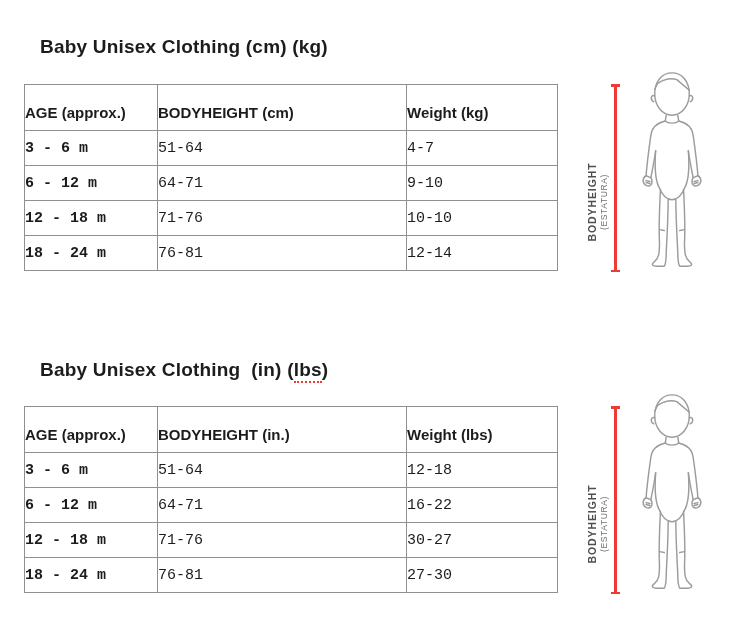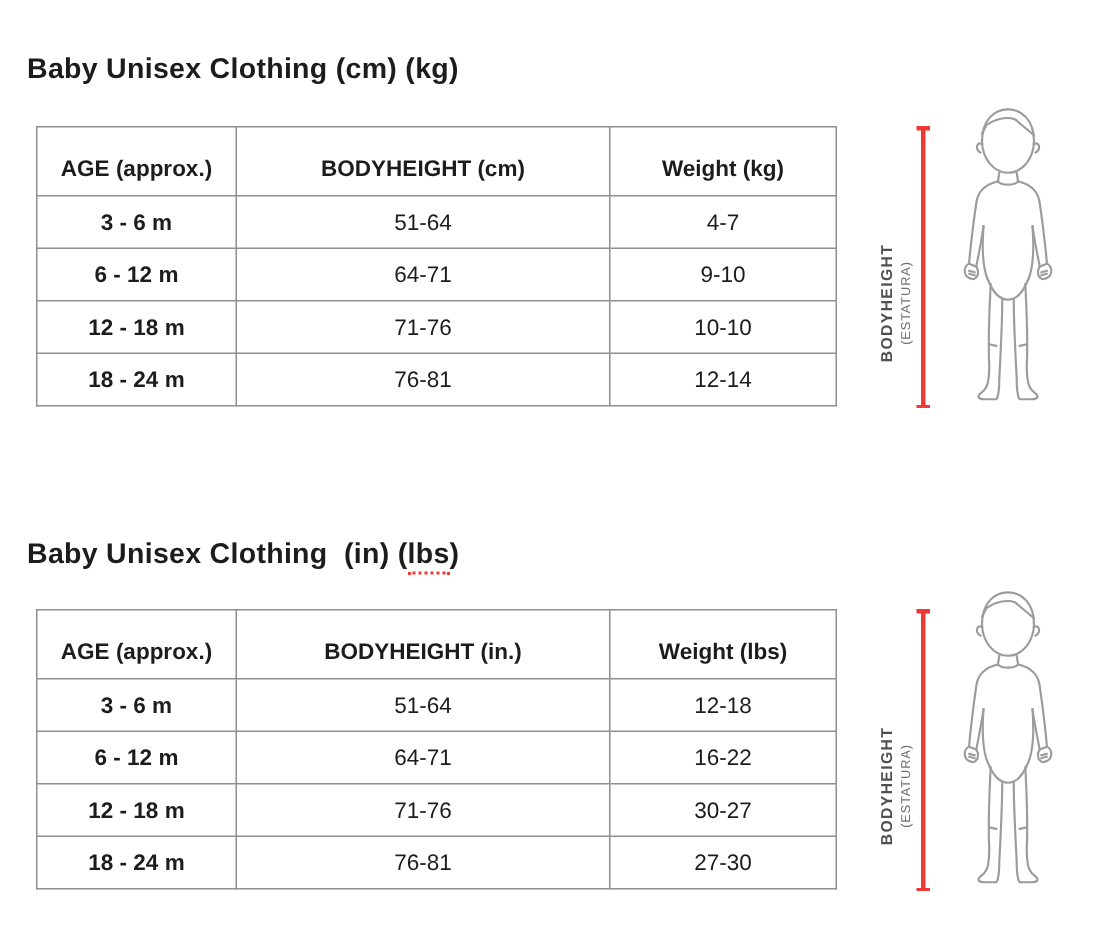--- a/index.html
+++ b/index.html
@@ -6,21 +6,21 @@
   html,body { background:#ffffff; }
   body {
     width:735px; height:619px;
     position:relative;
     font-family:"Liberation Sans", sans-serif;
     color:#1c1c1c;
     overflow:hidden;
   }
 
   .section-title {
-    position:absolute; left:18px;
+    position:absolute; left:40px;
     font-size:19px; font-weight:700; color:#1c1c1c;
     white-space:pre; letter-spacing:0.2px;
   }
   #title-metric   { top:36px; }
   #title-imperial { top:359px; }
 
   .squiggle {
     border-bottom:2px dotted #ec3b32;
     padding-bottom:1px;
   }
@@ -28,29 +28,29 @@
   table.size-table {
     position:absolute; left:24px;
     width:533px; table-layout:fixed;
     border-collapse:collapse;
   }
   #table-metric   { top:84px; }
   #table-imperial { top:406px; }
 
   .size-table th, .size-table td {
     border:1px solid #8f8f8f;
-    text-align:center; vertical-align:middle;
+    text-align:left; vertical-align:middle;
     color:#1c1c1c;
   }
   .size-table th {
     height:46px; vertical-align:bottom;
     padding:0 0 9px 0;
     font-size:15px; font-weight:700;
   }
-  .size-table td { height:35px; font-size:15px; font-weight:400; }
+  .size-table td { height:35px; font-size:15px; font-weight:400;font-family:Liberation Mono, monospace; }
   .size-table td.age-cell { font-weight:700; }
 
   .figure {
     position:absolute; left:583px;
     width:150px; height:214px;
   }
   #figure-metric   { top:64px; }
   #figure-imperial { top:386px; }
 
   .measure-line {

